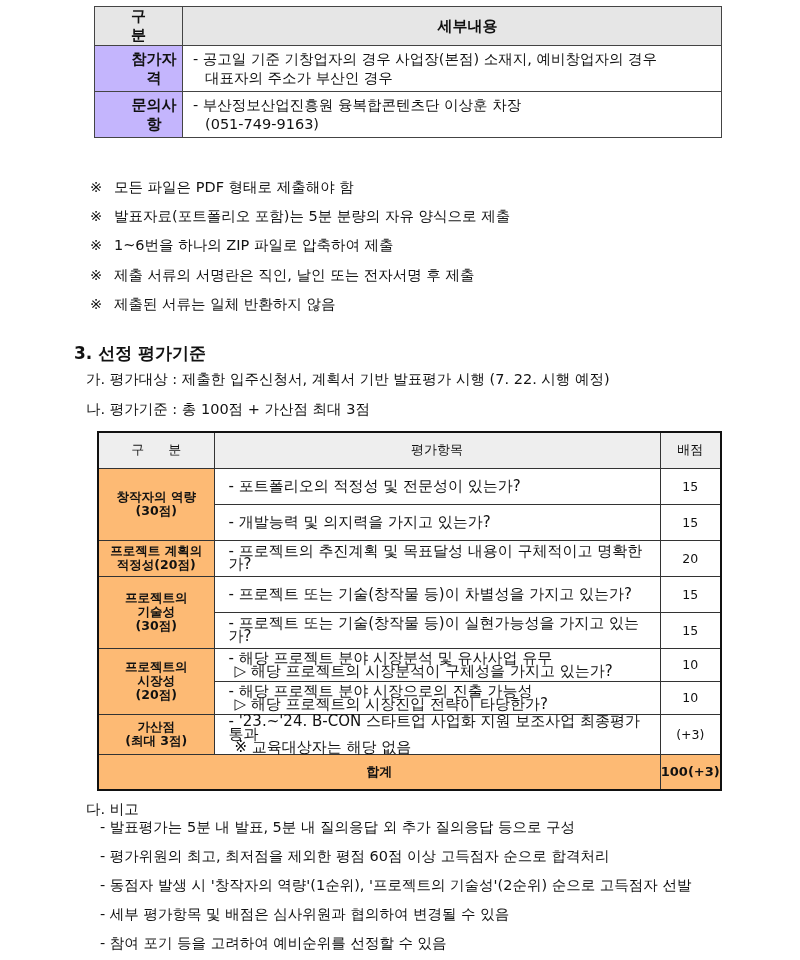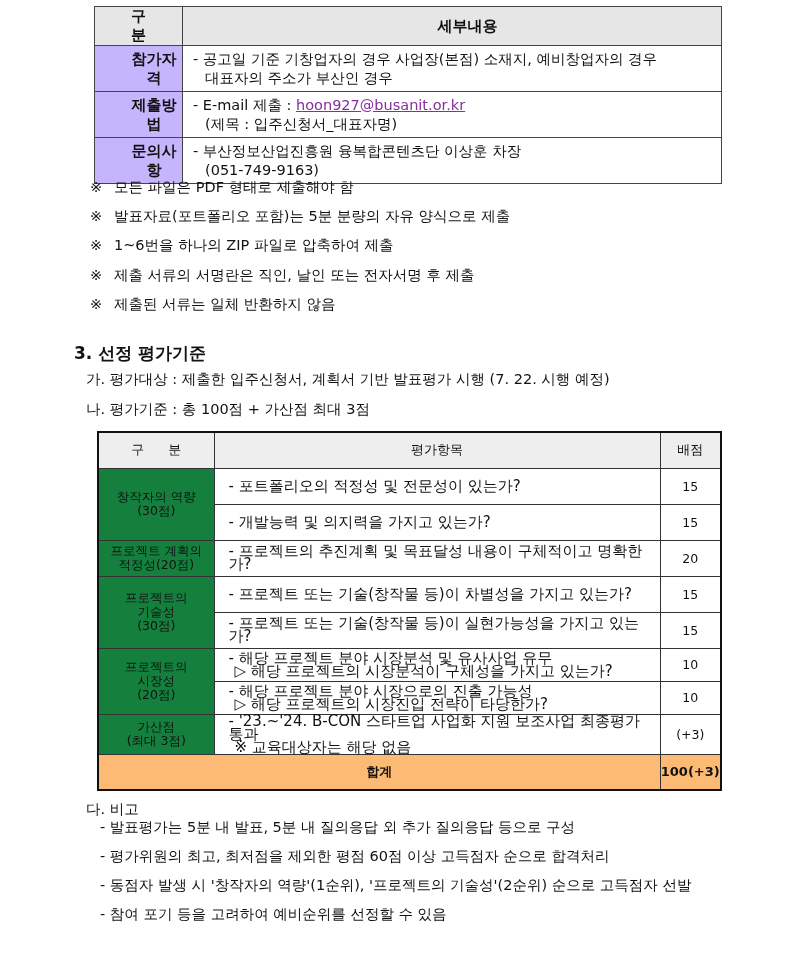--- a/index.html
+++ b/index.html
@@ -25,21 +25,21 @@
   .sec-title { position: absolute; left: 74px; top: 342px; font-size: 17px; font-weight: bold; }
   .sub { position: absolute; left: 86px; font-size: 14.5px; }
   .sub1 { top: 370px; }
   .sub2 { top: 400px; }
 
   
   .t2 { position: absolute; left: 97px; top: 431px; width: 625px; border-collapse: collapse; border: 2px solid #111; }
   .t2 td, .t2 th { border: 1px solid #333; }
   .t2 th { background: #eeeeee; font-weight: normal; font-size: 13px; height: 36px; text-align: center; }
   .t2 th.cat { letter-spacing: 10px; padding-left: 10px; }
-  .t2 td.cat { width: 116px; background: #15803d; text-align: center; font-weight: normal; font-size: 12.5px; line-height: 14px; }
+  .t2 td.cat { width: 116px; background: #fdba74; text-align: center; font-weight: bold; font-size: 12.5px; line-height: 14px; }
   .t2 td.item { padding: 0 6px 0 14px; font-size: 15px; line-height: 13px; margin-top: 32px; }
   .t2 td.item .sub-line { display: block; padding-left: 6px; }
   .t2 td.score { width: 61px; text-align: center; font-size: 12.5px; }
   .t2 tr.r36 td { height: 36px; }
   .t2 tr.r32 td { height: 33px; }
   .t2 tr.rtotal td { height: 36px; background: #fdba74; text-align: center; font-weight: bold; font-size: 13px; }
 
   
   .remarks-title { position: absolute; left: 86px; top: 800px; font-size: 14.5px; }
   .remarks { position: absolute; left: 100px; top: 816px; width: 640px; }
@@ -52,27 +52,20 @@
   <tbody>
       <tr>
     <th class="cat">구 분</th>
     <th>세부내용</th>
   </tr>
   <tr style="height:46px">
     <td class="cat">참가자격</td>
     <td class="body">
       <span>- 공고일 기준 기창업자의 경우 사업장(본점) 소재지, 예비창업자의 경우</span>
       <span class="indent">대표자의 주소가 부산인 경우</span>
-    </td>
-  </tr>
-  <tr style="height:46px">
-    <td class="cat">제출방법</td>
-    <td class="body">
-      <span style="white-space:pre">- E-mail 제출 : </span><a class="email">hoon927@busanit.or.kr</a>
-      <span class="indent">(제목 : 입주신청서_대표자명)</span>
     </td>
   </tr>
   <tr style="height:46px">
     <td class="cat">문의사항</td>
     <td class="body">
       <span>- 부산정보산업진흥원 융복합콘텐츠단 이상훈 차장</span>
       <span class="indent">(051-749-9163)</span>
     </td>
   </tr>
 </tbody>
@@ -186,14 +179,15 @@
     <td>100(+3)</td>
   </tr>
 </tbody>
   </table>
 
 <div class="remarks-title">다. 비고</div>
 <div class="remarks">
   <div class="remark">- 발표평가는 5분 내 발표, 5분 내 질의응답 외 추가 질의응답 등으로 구성</div>
   <div class="remark">- 평가위원의 최고, 최저점을 제외한 평점 60점 이상 고득점자 순으로 합격처리</div>
   <div class="remark">- 동점자 발생 시 '창작자의 역량'(1순위), '프로젝트의 기술성'(2순위) 순으로 고득점자 선발</div>
+  <div class="remark">- 세부 평가항목 및 배점은 심사위원과 협의하여 변경될 수 있음</div>
   <div class="remark">- 참여 포기 등을 고려하여 예비순위를 선정할 수 있음</div>
 </div>
 
 </body></html>

